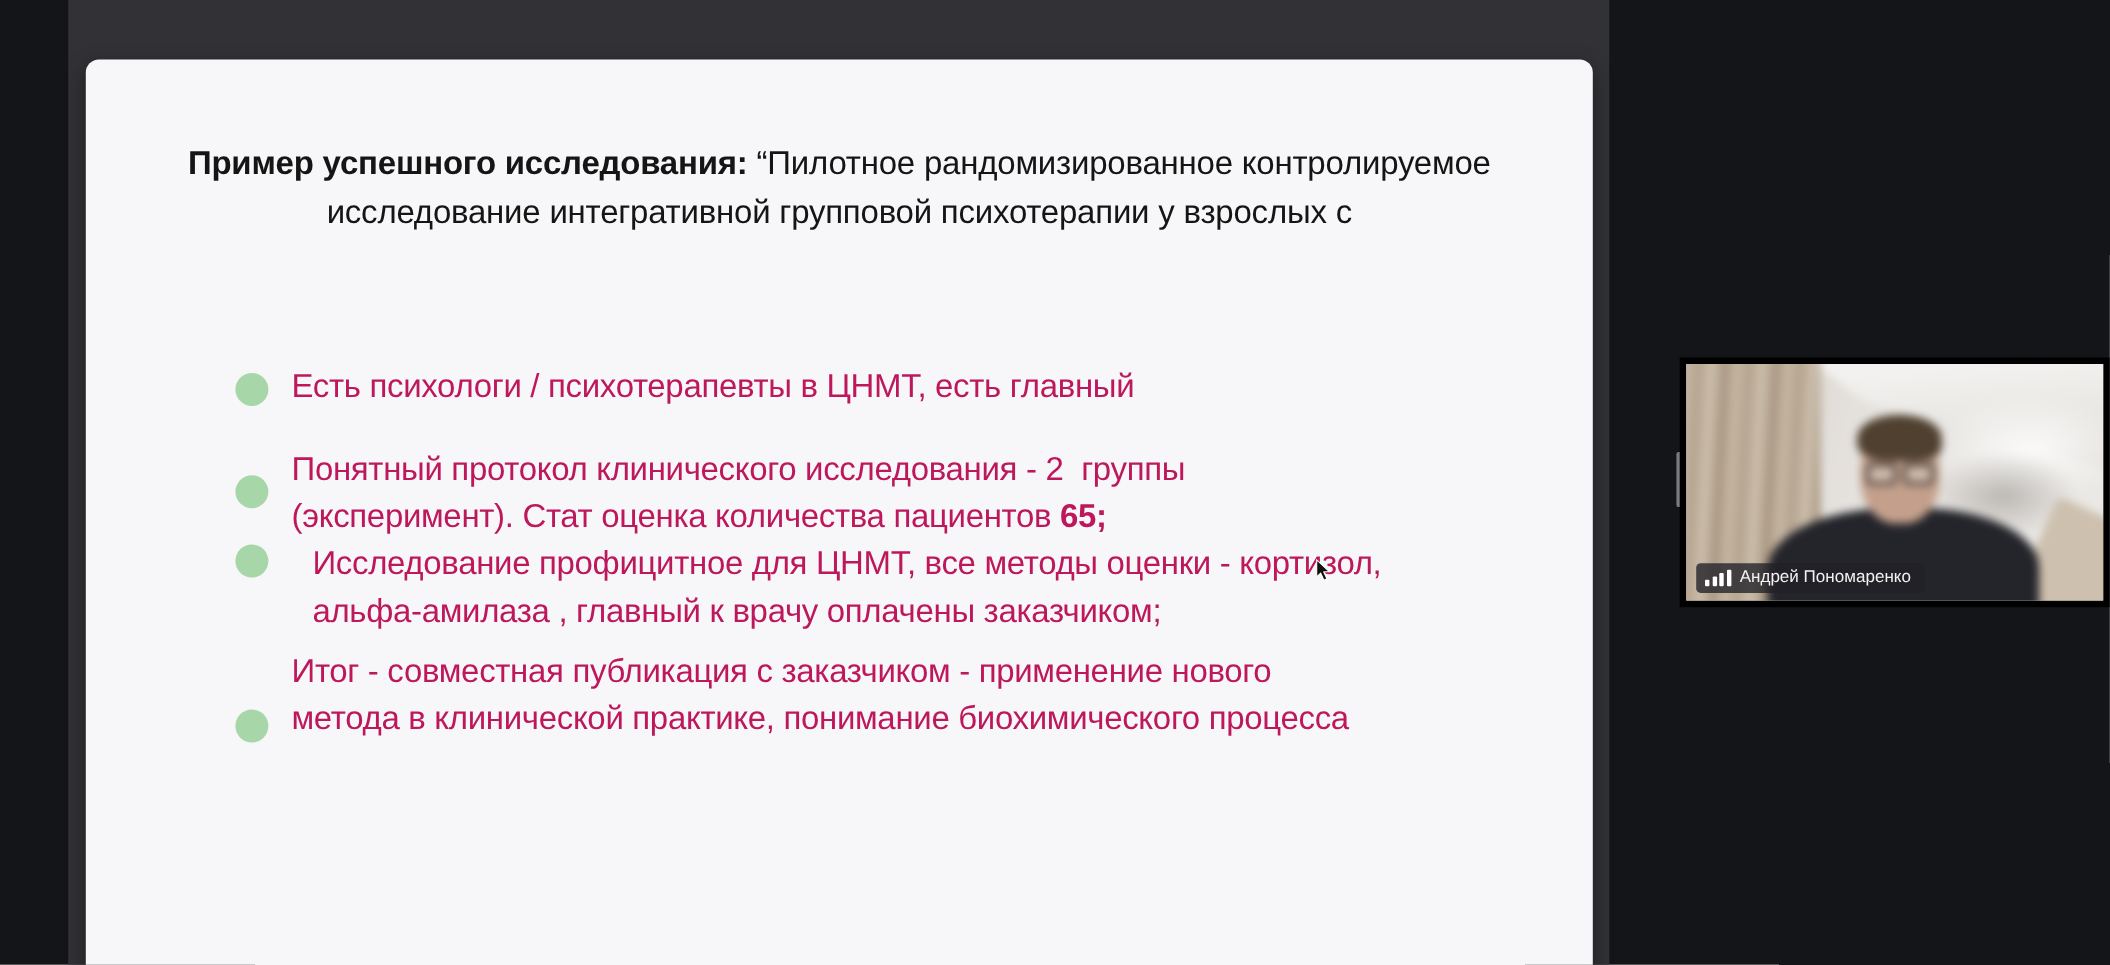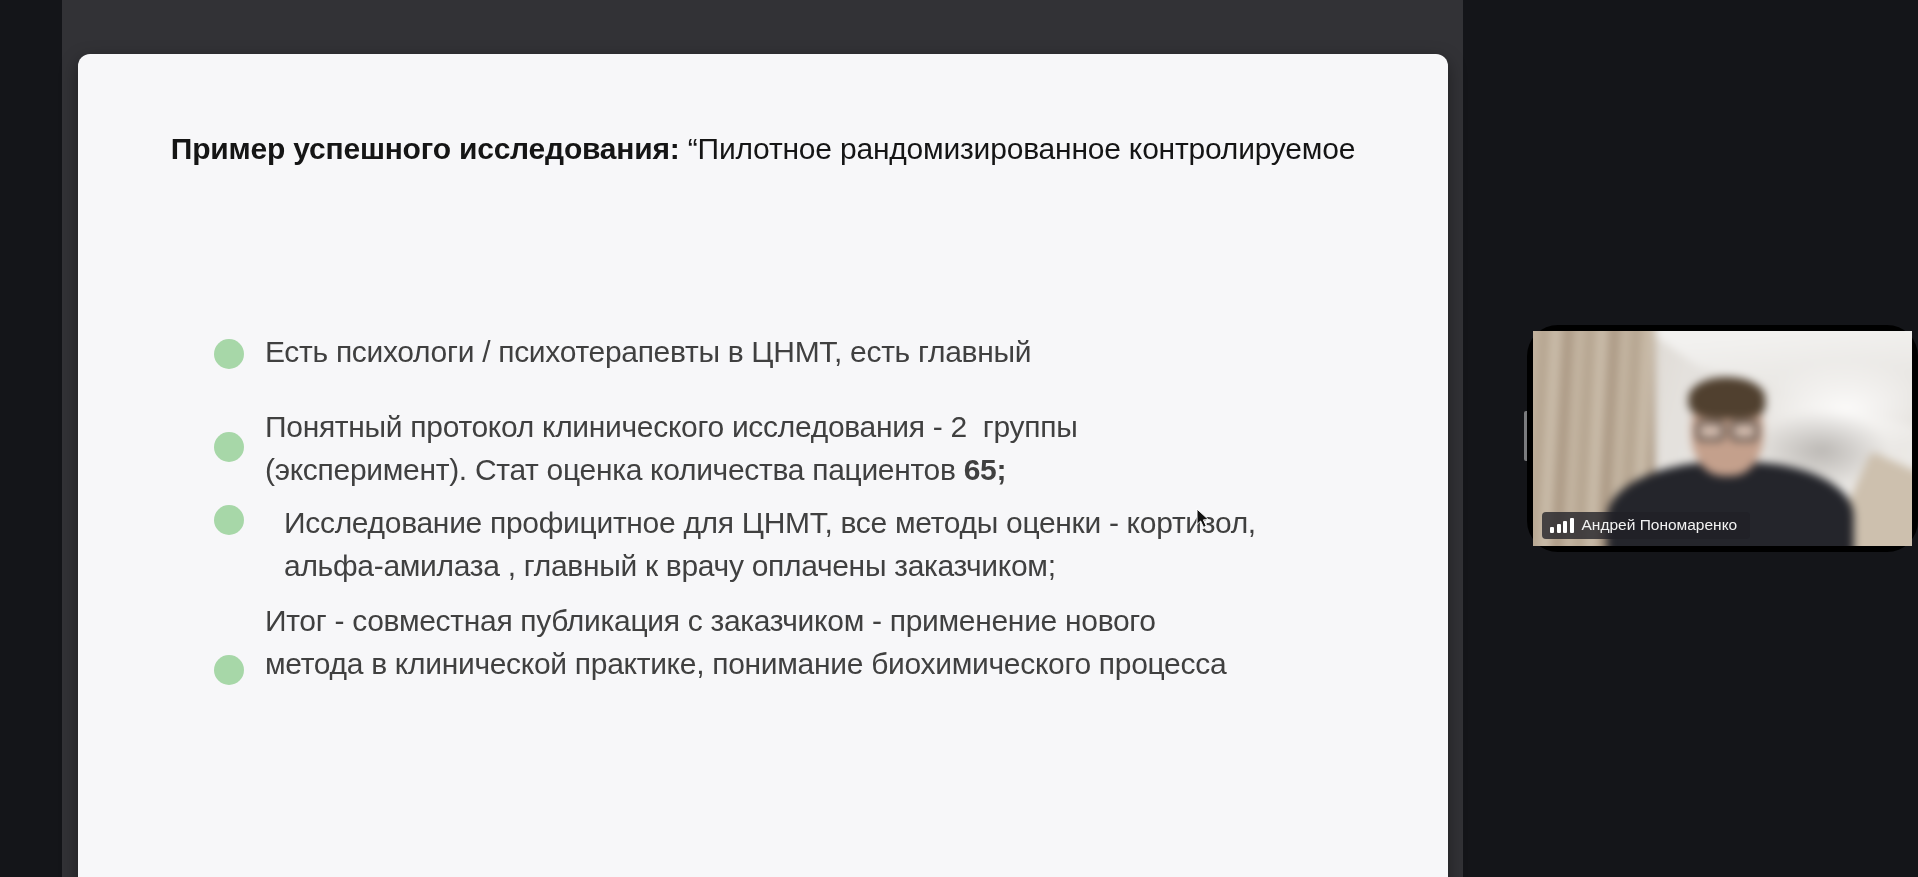--- a/index.html
+++ b/index.html
@@ -39,33 +39,33 @@
   .t-line { white-space: pre; }
   .bold { font-weight: 700; }
 
   .bullets {
     position: absolute;
     left: 136px; top: 276px;
     width: 1180px;
   }
   .bullet-item { display: flex; gap: 21px; }
   .bullet-item + .bullet-item { margin-top: 32px; }
-  .bullet-item:nth-child(3) { margin-top: 10px; gap: 40px; }
+  .bullet-item:nth-child(3) { margin-top: 0; gap: 40px; }
   .bullet-item:nth-child(4) { margin-top: 12px; align-items: flex-end; }
   .dot {
     width: 30px; height: 30px;
     border-radius: 50%;
     background: #a7d7a8;
     flex: 0 0 30px;
     margin-top: 9px;
   }
   .bullet-item:nth-child(2) .dot { margin-top: 27px; }
   .bullet-item:nth-child(3) .dot { margin-top: 4px; }
   .bullet-text {
-    color: #404040;
+    color: #be185d;
     font-size: 30px;
     line-height: 43px;
     letter-spacing: -0.3px;
   }
   .b-line { white-space: pre; }
 
   
   .scroll-thumb {
     position: absolute;
     left: 1524px; top: 411px;
@@ -73,21 +73,20 @@
     background: #7a7b7e;
     border-radius: 2px;
   }
 
   
   .video-tile {
     position: absolute;
     left: 1527px; top: 325px;
     width: 391px; height: 227px;
     background: #000;
-    border-radius: 31px;
   }
   .video-content {
     position: absolute;
     left: 6px; top: 6px; right: 6px; bottom: 6px;
     overflow: hidden;
     background: #dcd8d3;
   }
   .scene {
     position: absolute;
     left: -10px; top: -10px; right: -10px; bottom: -10px;
@@ -187,20 +186,21 @@
   }
 </style>
 </head>
 <body>
 
 <div class="share-region">
   <div class="slide">
 
     <div class="slide-title">
       <div class="t-line"><span class="bold">Пример успешного исследования:</span><span> “Пилотное рандомизированное контролируемое</span></div>
+      <div class="t-line">исследование интегративной групповой психотерапии у взрослых с</div>
     </div>
 
     <div class="bullets">
 
       <div class="bullet-item">
         <div class="dot"></div>
         <div class="bullet-text">
           <div class="b-line">Есть психологи / психотерапевты в ЦНМТ, есть главный</div>
         </div>
       </div>

